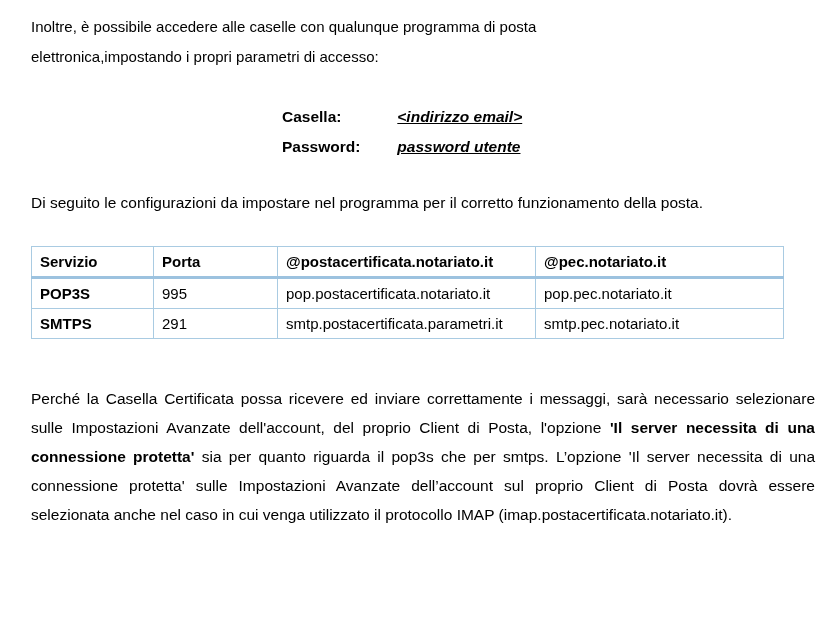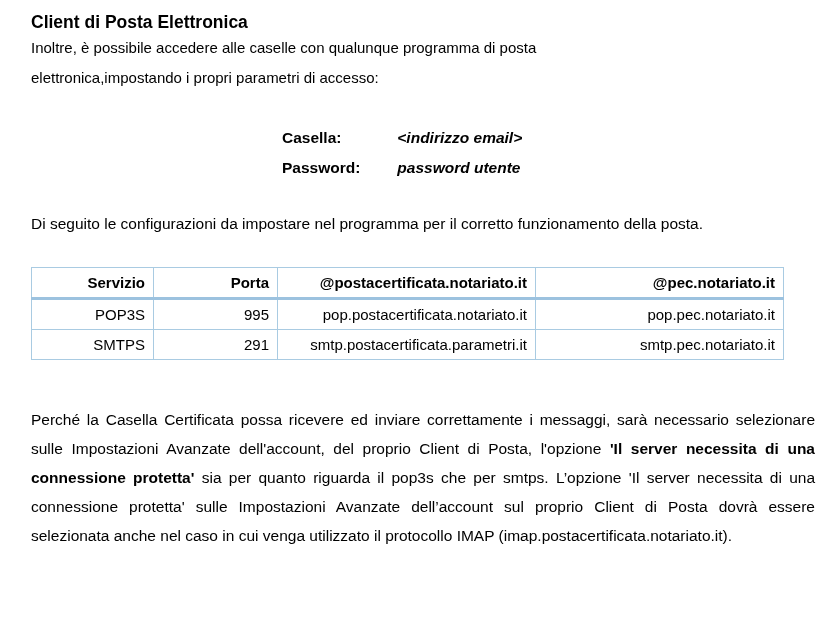--- a/index.html
+++ b/index.html
@@ -40,20 +40,21 @@
   }
   .cred-row { display: block; }
   .cred-label {
     display: inline-block;
     width: 111px;
     font-weight: bold;
   }
   .cred-value {
     font-weight: bold;
     font-style: italic;
+    text-decoration: underline;
   }
   .config-intro {
     margin-top: 26px;
     font-size: 15.5px;
     line-height: 30px;
   }
   table.config-table {
     margin-top: 28px;
     border-collapse: collapse;
     table-layout: fixed;
@@ -62,48 +63,47 @@
   }
   table.config-table col.c1 { width: 122px; }
   table.config-table col.c2 { width: 124px; }
   table.config-table col.c3 { width: 258px; }
   table.config-table col.c4 { width: 248px; }
   table.config-table th,
   table.config-table td {
     border: 1px solid #a9cbe2;
     height: 29px;
     padding: 0 8px;
-    text-align: right;
+    text-align: left;
     vertical-align: middle;
     font-weight: normal;
     white-space: nowrap;
     overflow: hidden;
   }
   table.config-table thead th {
     font-weight: bold;
     border-bottom: 3px solid #9cc2df;
   }
   table.config-table td.svc {
-    font-weight: normal;
+    font-weight: bold;
   }
   .closing {
     margin-top: 45px;
     font-size: 15.5px;
     line-height: 29px;
     text-align: justify;
     width: 784px;
   }
   .closing .bold-seg { font-weight: bold; }
 </style>
 </head>
 <body>
 
 <div class="page">
 
-  <h1 class="doc-title">Client di Posta Elettronica</h1>
 
   <p class="intro">
     <span>Inoltre, è possibile accedere alle caselle con qualunque programma di posta</span>
     <span>elettronica,impostando i propri parametri di accesso:</span>
   </p>
 
   <div class="credentials">
     <span class="cred-row">
       <span class="cred-label">Casella:</span>
       <span class="cred-value">&lt;indirizzo email&gt;</span>

